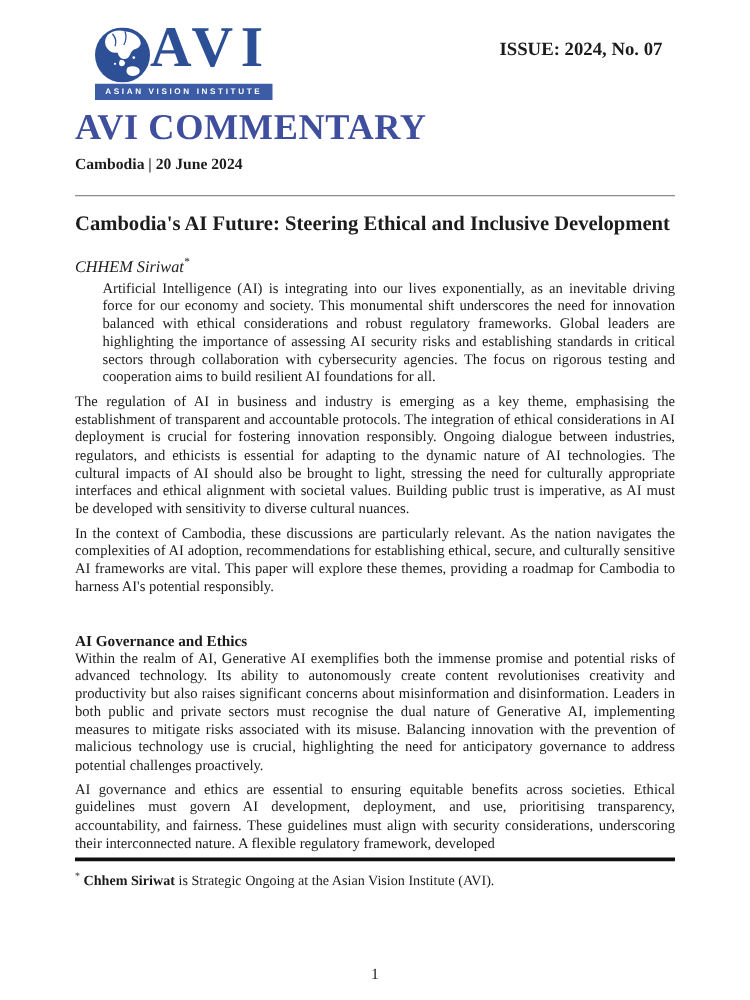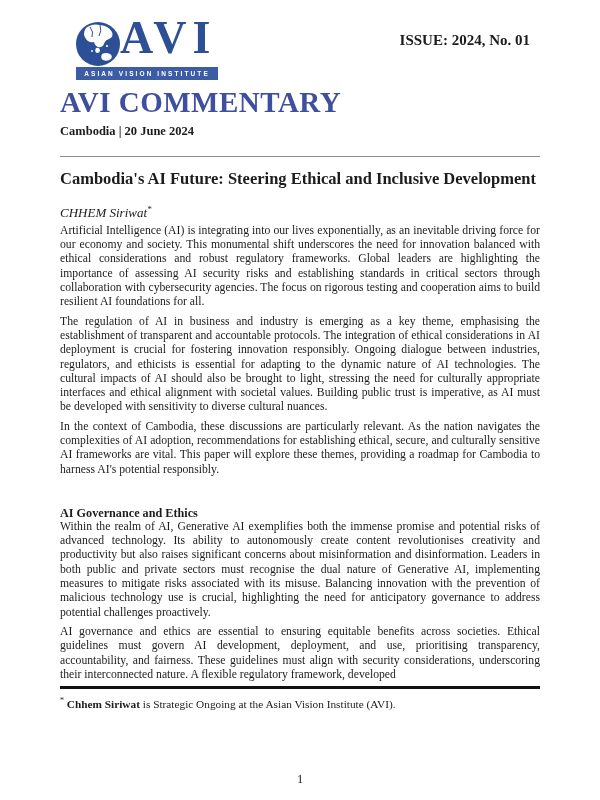--- a/index.html
+++ b/index.html
@@ -57,21 +57,21 @@
   .article-title{margin:12px 0 0 0;font-size:16.5px;line-height:20.5px;font-weight:bold;}
   .author-line{margin:11px 0 0 0;font-size:13px;line-height:16px;font-style:italic;}
   .author-line sup{font-size:9px;}
   .section-heading{margin:13px 0 0 0;font-size:12.2px;line-height:14px;font-weight:bold;}
   .section-heading.second{margin-top:29px;}
   p.body-para{
     margin:5px 0 0 0;
     font-size:11.7px;line-height:14.3px;
     text-align:justify;
   }
-  p.body-para.first{margin-top:3px;}
+  p.body-para.first{margin-top:3px;margin-left:22px;}
   p.body-para.after-heading{margin-top:0;}
 
   
   .footnote-rule{margin:4px 0 0 0;height:2.5px;background:#111111;border:none;}
   .footnote{margin:4px 0 0 0;font-size:11.3px;line-height:15px;}
   .footnote sup{font-size:8px;}
   .footnote .fn-name{font-weight:bold;}
 
   .page-number{
     position:absolute;left:0;right:0;top:772px;
@@ -92,21 +92,21 @@
           <path d="M20 26 q3 -1 4 2 q0 3 -3 3 q-3 -1 -1 -5 Z" fill="#ffffff"></path>
           <path d="M26 32 q4 -2 8 0 q3 2 1 5 q-4 3 -8 1 q-3 -2 -1 -6 Z" fill="#ffffff"></path>
           <circle cx="31" cy="24" r="1.1" fill="#ffffff"></circle>
           <circle cx="16" cy="29" r="0.9" fill="#ffffff"></circle>
           <path d="M24 3 Q26 9 23 14" stroke="var(--color-brand-blue)" stroke-width="1" fill="none"></path>
           <path d="M14 5 Q18 10 16 15" stroke="var(--color-brand-blue)" stroke-width="1" fill="none"></path>
         </svg>
         <span class="logo-acronym">AVI</span>
         <div class="logo-banner">ASIAN VISION INSTITUTE</div>
       </div>
-      <div class="issue">ISSUE: 2024, No. 01</div>
+      <div class="issue">ISSUE: 2024, No. 07</div>
     </div>
 
     <h1 class="series-title">AVI COMMENTARY</h1>
     <div class="dateline">Cambodia | 20 June 2024</div>
 
     <hr class="thin-rule">
 
     <h2 class="article-title">Cambodia's AI Future: Steering Ethical and Inclusive Development</h2>
 
     <div class="author-line"><span>CHHEM Siriwat</span><sup>*</sup></div>

